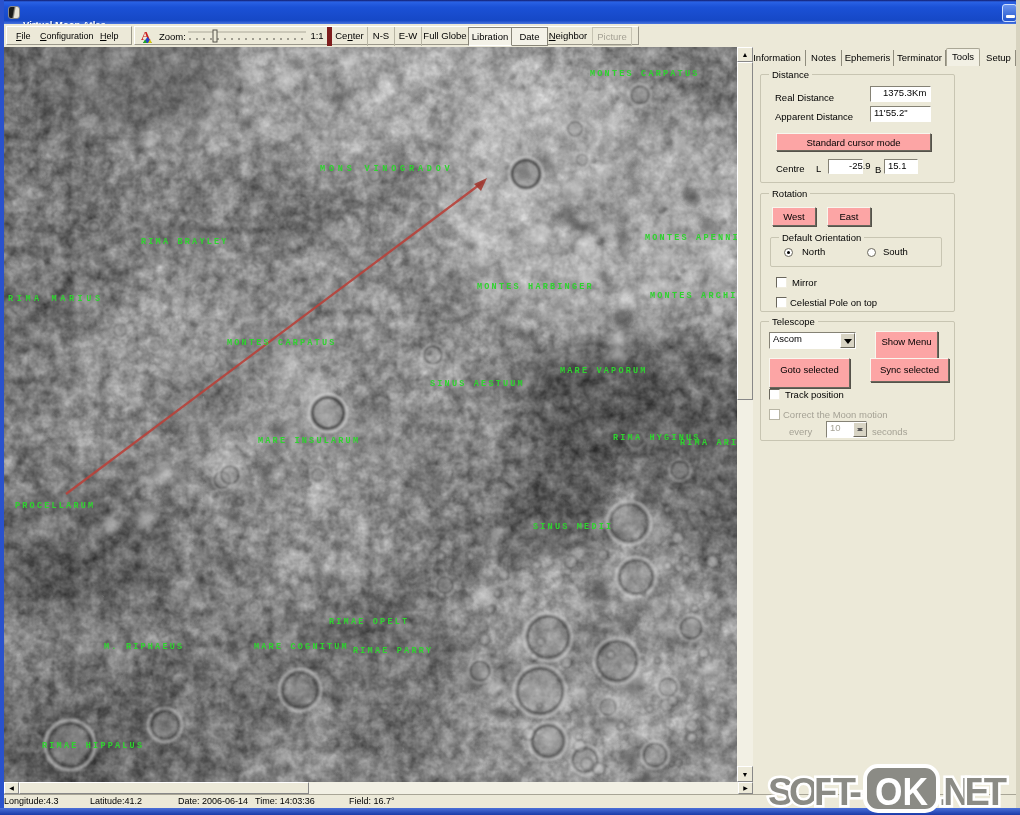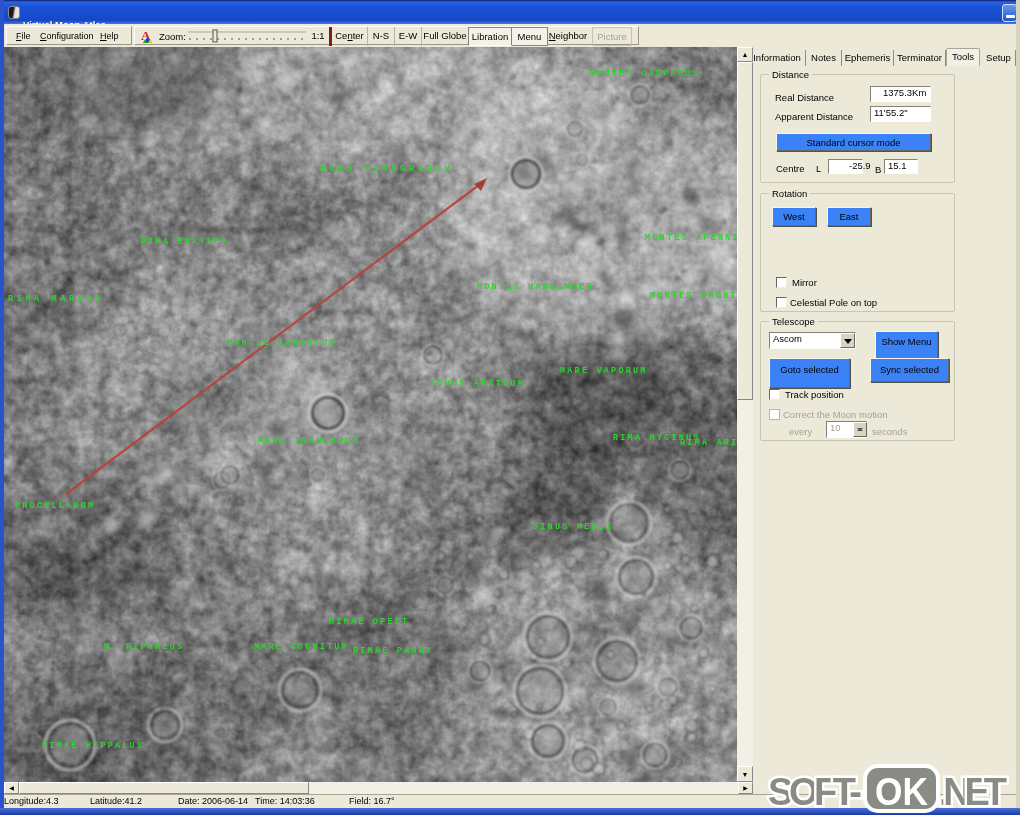--- a/index.html
+++ b/index.html
@@ -23,21 +23,21 @@
 .tbtn { position:absolute; top:0px; height:19px; font-size:9.5px; color:#000; text-align:center; line-height:18px; }
 #moonwrap { position:absolute; left:4px; top:47px; width:733px; height:735px; overflow:hidden; background:#8d8d8d; }
 #vscroll { position:absolute; left:737px; top:47px; width:16px; height:735px; background:#f2f0e4; }
 #hscroll { position:absolute; left:4px; top:782px; width:749px; height:12px; background:#f2f0e4; }
 .sbtn { position:absolute; background:#ece9d8; border:1px solid #fff; border-right-color:#888; border-bottom-color:#888; font-size:7px; color:#000; text-align:center; }
 #rightpanel { position:absolute; left:753px; top:47px; width:263px; height:735px; background:#ece9d8; }
 #statusbar { position:absolute; left:4px; top:794px; width:1012px; height:14px; background:#ece9d8; font-size:9px; color:#000; border-top:1px solid #a8a596; }
 #statusbar span { position:absolute; top:1px; }
 .grp { position:absolute; border:1px solid #c8c5b2; border-radius:2px; }
 .grp > .cap { position:absolute; left:8px; top:-6px; background:#ece9d8; padding:0 3px; font-size:9.5px; }
-.xbtn { position:absolute; background:#3b82f6; border:1px solid #f8f6ee; border-right-color:#6a675c; border-bottom-color:#6a675c; box-shadow:1px 1px 0 #55524a; font-size:9.5px; text-align:center; color:#000; }
+.xbtn { position:absolute; background:#fca5a5; border:1px solid #f8f6ee; border-right-color:#6a675c; border-bottom-color:#6a675c; box-shadow:1px 1px 0 #55524a; font-size:9.5px; text-align:center; color:#000; }
 .xinput { position:absolute; background:#fff; border:1px solid #858275; border-right-color:#fff; border-bottom-color:#fff; font-size:9.5px; color:#000; padding-left:3px; }
 .lbl { position:absolute; font-size:9.5px; color:#000; }
 .cb { position:absolute; width:11px; height:11px; background:#fff; border:1px solid #6a675c; border-right-color:#f0ede0; border-bottom-color:#f0ede0; }
 .rd { position:absolute; width:9px; height:9px; background:#fff; border:1px solid #6a675c; border-radius:50%; }
 .tab { position:absolute; top:3px; height:16px; font-size:9.5px; text-align:center; line-height:15px; color:#000; border-right:1px solid #8f8c7d; }
 .tab.active { top:1px; height:18px; background:#f2f0e4; border:1px solid #aaa796; border-bottom:none; border-radius:2px 2px 0 0; z-index:2; }
 .gray { color:#a5a295; }
 .combobtn { position:absolute; width:15px; height:15px; background:#d8d4c4; border:1px solid #fff; border-right-color:#6a675c; border-bottom-color:#6a675c; }
 .combobtn:after { content:""; position:absolute; left:3px; top:5px; width:0; height:0; border:4px solid transparent; border-top:5px solid #000; }
 .spin { position:absolute; width:14px; height:15px; background:#d8d4c4; border:1px solid #fff; border-right-color:#6a675c; border-bottom-color:#6a675c; }
@@ -81,27 +81,27 @@
           <line x1="72" y1="9" x2="72" y2="11"></line>
           <line x1="79" y1="9" x2="79" y2="11"></line>
         <line x1="86" y1="9" x2="86" y2="11"></line>
           <line x1="93" y1="9" x2="93" y2="11"></line>
           <line x1="100" y1="9" x2="100" y2="11"></line>
           <line x1="107" y1="9" x2="107" y2="11"></line>
         <line x1="114" y1="9" x2="114" y2="11"></line>
       </g>
       <rect x="25" y="1" width="4" height="12" fill="#ece9d8" stroke="#55534a" stroke-width="1"></rect>
     </svg>
-    <span class="tbtn" style="left:172px;width:25px;border-right:3px solid #7f1d1d;">1:1</span>
+    <span class="tbtn" style="left:172px;width:25px;border-right:5px solid #7f1d1d;">1:1</span>
     <span class="tbtn" style="left:197px;width:36px;border-right:1px solid #b8b5a4;">Ce<u>n</u>ter</span>
     <span class="tbtn" style="left:233px;width:27px;border-right:1px solid #b8b5a4;">N-S</span>
     <span class="tbtn" style="left:260px;width:27px;border-right:1px solid #b8b5a4;">E-W</span>
     <span class="tbtn" style="left:287px;width:46px;">Full Globe</span>
     <span class="tbtn" style="left:333px;width:44px;border:1px solid #888578;border-bottom-color:#fff;background:#f4f2e8;">Libration</span>
-    <span class="tbtn" style="left:377px;width:36px;border:1px solid #888578;border-left:none;background:#f4f2e8;">Menu</span>
+    <span class="tbtn" style="left:377px;width:36px;border:1px solid #888578;border-left:none;background:#f4f2e8;">Date</span>
     <span class="tbtn" style="left:412px;width:42px;"><u>N</u>eighbor</span>
     <span class="tbtn" style="left:457px;width:40px;border:1px solid #c6c3b2;color:#a5a295;">Picture</span>
   </div>
 </div>
 <div id="moonwrap"><svg width="733" height="735" viewBox="0 0 733 735">
       <defs>
         <filter id="nzA" x="0" y="0" width="100%" height="100%" color-interpolation-filters="sRGB">
           <feTurbulence type="fractalNoise" baseFrequency="0.0045 0.0055" numOctaves="4" seed="14"></feTurbulence>
           <feColorMatrix type="matrix" values="0 1 0 0 0  0 1 0 0 0  0 1 0 0 0  0 0 0 0 1"></feColorMatrix>
           <feComponentTransfer>
@@ -1065,20 +1065,28 @@
     <div class="lbl" style="left:55px;top:88px;">L</div>
     <div class="xinput" style="left:67px;top:84px;width:35px;height:15px;padding-left:20px;">-25.9</div>
     <div class="lbl" style="left:114px;top:89px;">B</div>
     <div class="xinput" style="left:123px;top:84px;width:34px;height:15px;">15.1</div>
   </div>
 
   <div class="grp" style="left:7px;top:146px;width:195px;height:119px;">
     <div class="cap">Rotation</div>
     <div class="xbtn" style="left:11px;top:13px;width:44px;height:19px;line-height:18px;">West</div>
     <div class="xbtn" style="left:66px;top:13px;width:44px;height:19px;line-height:18px;">East</div>
+    <div class="grp" style="left:9px;top:43px;width:172px;height:30px;">
+      <div class="cap">Default Orientation</div>
+      <div class="rd" style="left:13px;top:10px;"></div>
+      <div style="position:absolute;left:16px;top:13px;width:3px;height:3px;border-radius:50%;background:#000;"></div>
+      <div class="lbl" style="left:31px;top:8px;">North</div>
+      <div class="rd" style="left:96px;top:10px;"></div>
+      <div class="lbl" style="left:112px;top:8px;">South</div>
+    </div>
     <div class="cb" style="left:15px;top:83px;"></div>
     <div class="lbl" style="left:31px;top:83px;">Mirror</div>
     <div class="cb" style="left:15px;top:103px;"></div>
     <div class="lbl" style="left:29px;top:103px;">Celestial Pole on top</div>
   </div>
 
   <div class="grp" style="left:7px;top:274px;width:195px;height:120px;">
     <div class="cap">Telescope</div>
     <div class="xinput" style="left:8px;top:10px;width:87px;height:17px;">Ascom</div>
     <div class="combobtn" style="left:79px;top:11px;"></div>

